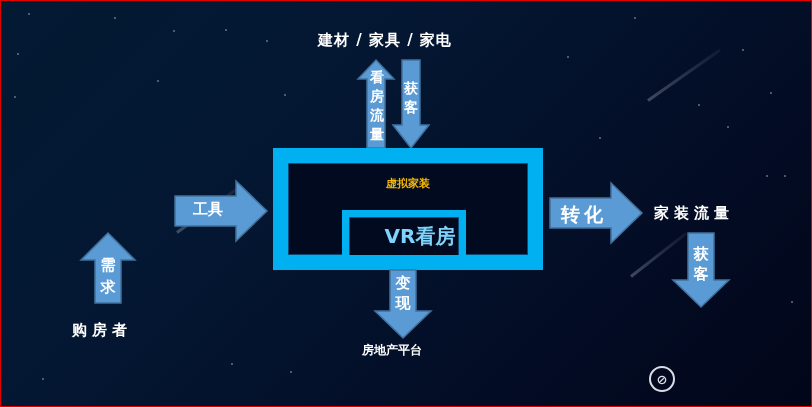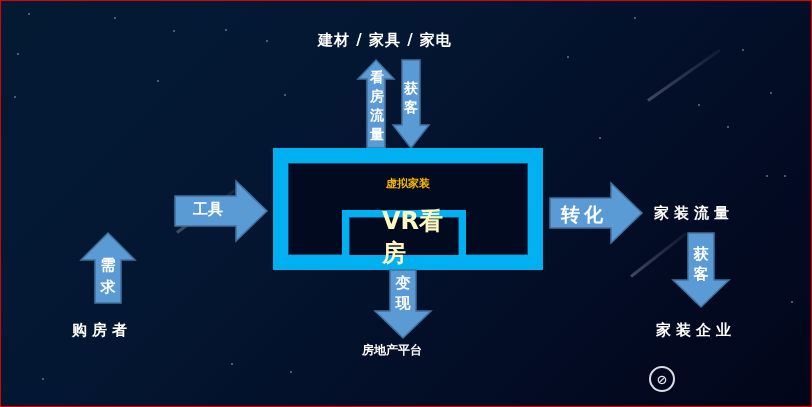--- a/index.html
+++ b/index.html
@@ -35,21 +35,21 @@
   .vr-outer {
     position: absolute; left: 341px; top: 209px; width: 124px; height: 45px;
     background: #00b0f0;
   }
   .vr-inner {
     position: absolute; left: 348px; top: 216px; width: 110px; height: 38px;
     box-sizing: border-box; background: #020a20; border: 1px solid #0a4a78;
     border-bottom: none;
     display: flex; align-items: center; justify-content: center;
   }
-  .vr-text { color: #fef9c3; font-size: 24px; font-weight: bold; margin-left: 32px; }
+  .vr-text { color: #7dd3fc; font-size: 20px; font-weight: bold; margin-left: 32px; }
   .vd-text {
     position: absolute; left: 287px; width: 240px; top: 175px; text-align: center;
     color: #f5b800; font-size: 11px; font-weight: bold;
   }
   svg.arrow { position: absolute; overflow: visible; }
   .arrow-text {
     position: absolute; color: #ffffff; font-weight: bold; font-size: 15px;
     text-align: center; line-height: 1.15;
   }
   .watermark {
@@ -132,21 +132,20 @@
   </svg>
   <div class="arrow-text" style="left:558px;top:203px;width:50px;font-size:19px;letter-spacing:4px">转化</div>
 
   <div class="label" style="left:653px;top:203px">家装流量</div>
 
   <svg class="arrow" style="left:671px;top:231px" width="58" height="76" viewBox="0 0 58 76">
     <polygon points="16,1 42,1 42,48 57,48 29,75 1,48 16,48" fill="#5b9bd5" stroke="#41719c" stroke-width="1.5"></polygon>
   </svg>
   <div class="arrow-text" style="left:690px;top:243px;width:20px;font-size:15px;line-height:20px;word-break:break-all">获客</div>
 
-  <div class="label" style="left:655px;top:320px">家装企业</div>
 
   <svg class="arrow" style="left:373px;top:268px" width="58" height="70" viewBox="0 0 58 70">
     <polygon points="16,1 42,1 42,42 57,42 29,69 1,42 16,42" fill="#5b9bd5" stroke="#41719c" stroke-width="1.5"></polygon>
   </svg>
   <div class="arrow-text" style="left:392px;top:272px;width:20px;font-size:15px;line-height:20px;word-break:break-all">变现</div>
 
   <div class="label tight" style="left:361px;top:341px;font-size:12px">房地产平台</div>
 
   <div class="watermark">
     <div class="wm-logo">⊘</div>

